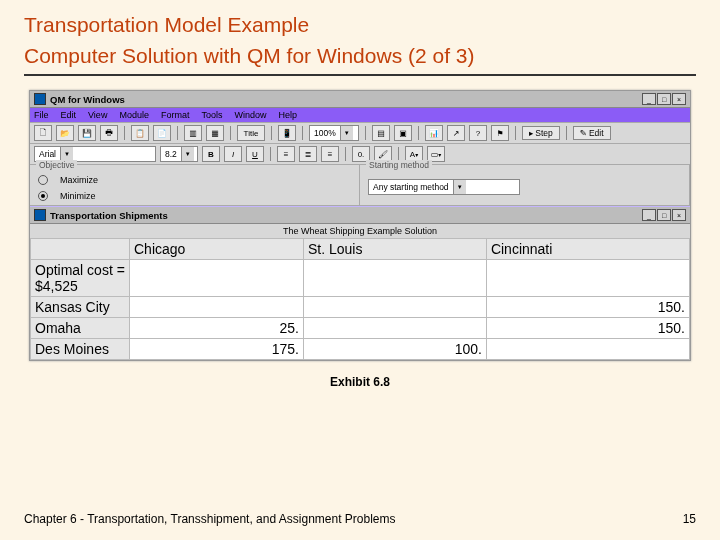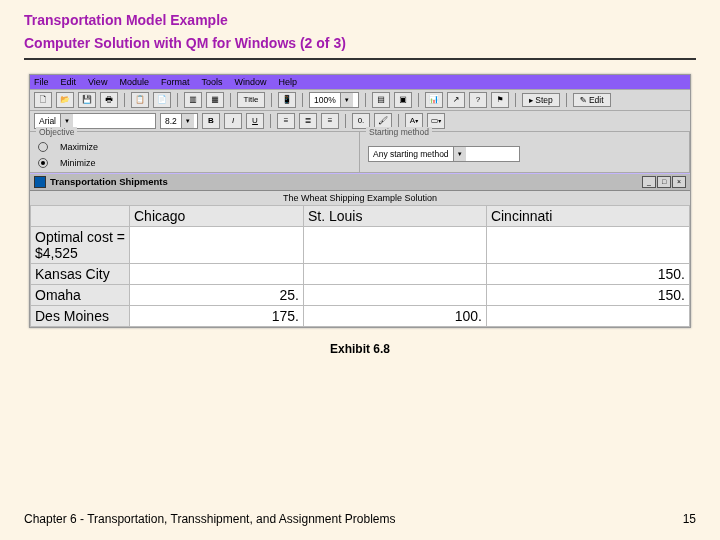--- a/index.html
+++ b/index.html
@@ -1,17 +1,17 @@
 <!DOCTYPE html>
 <html><head>
 <meta charset="utf-8">
 <style>
 body{margin:0;font-family:Arial,Helvetica,sans-serif;background:#fdf5e6;width:720px;height:540px;box-sizing:border-box;overflow:hidden}
 .slide{padding:12px 24px 0 24px;box-sizing:border-box;height:540px;position:relative}
-.title{font-size:14px;font-weight:bold;color:#a21caf;line-height:1.2;margin-bottom:6px}
+.title{font-size:21px;font-weight:normal;color:#c2410c;line-height:1.2;margin-bottom:6px}
 .rule{border-top:2px solid #333;margin-bottom:14px}
 .shot{background:#fff;border:1px solid #999;box-shadow:0 0 2px #aaa;width:660px;margin:0 auto;font-size:9px;color:#000}
 .tbar{background:#bcbcbc;display:flex;align-items:center;justify-content:space-between;padding:2px 4px;border-bottom:1px solid #888}
 .tbar .tt{font-weight:bold;font-size:9.5px;display:flex;align-items:center;gap:4px}
 .tbar .wbtns{display:flex;gap:1px}
 .wbtn{width:12px;height:10px;background:#d6d6d6;border:1px solid #555;display:flex;align-items:center;justify-content:center;font-size:7px;line-height:7px}
 .menubar{background:#8b5cf6;padding:2px 4px;display:flex;gap:12px;border-bottom:1px solid #aaa}
 .menubar span{font-size:9px}
 .tb{background:#d8d8d8;display:flex;align-items:center;gap:4px;padding:2px 4px;border-bottom:1px solid #aaa}
 .tbtn{width:16px;height:14px;border:1px solid #888;background:#e8e8e8;display:inline-flex;align-items:center;justify-content:center;font-size:8px}
@@ -40,20 +40,31 @@
 </head>
 <body>
 
 <div class="slide">
   <div class="title">Transportation Model Example</div>
   <div class="title">Computer Solution with QM for Windows (2 of 3)</div>
   <div class="rule"></div>
 
   <div class="shot">
 
+    <div class="tbar">
+      <div class="tt">
+          <span class="appicon"></span>
+          <span>QM for Windows</span>
+        </div>
+      <div class="wbtns">
+        <div class="wbtn">_</div>
+        <div class="wbtn">□</div>
+        <div class="wbtn">×</div>
+      </div>
+    </div>
 
     <div class="menubar">
       <span>File</span>
       <span>Edit</span>
       <span>View</span>
       <span>Module</span>
       <span>Format</span>
       <span>Tools</span>
       <span>Window</span>
       <span>Help</span>

